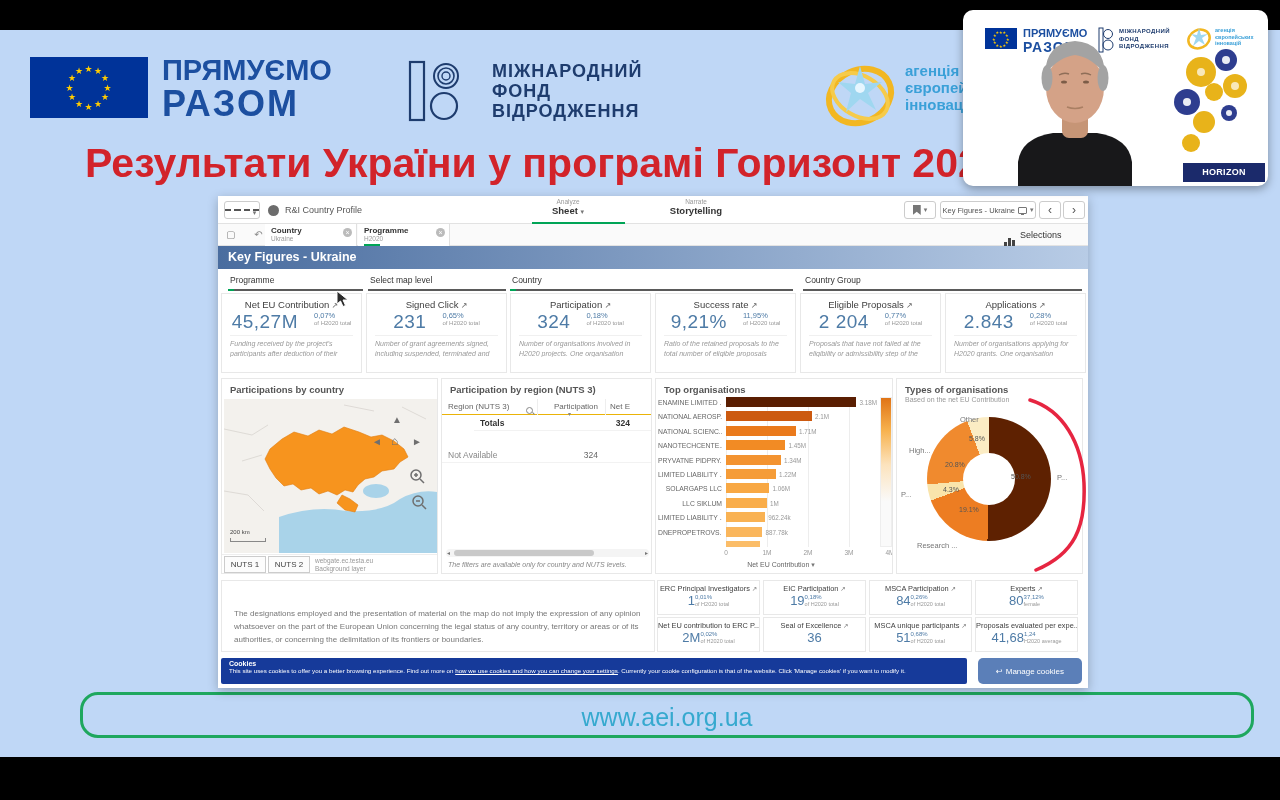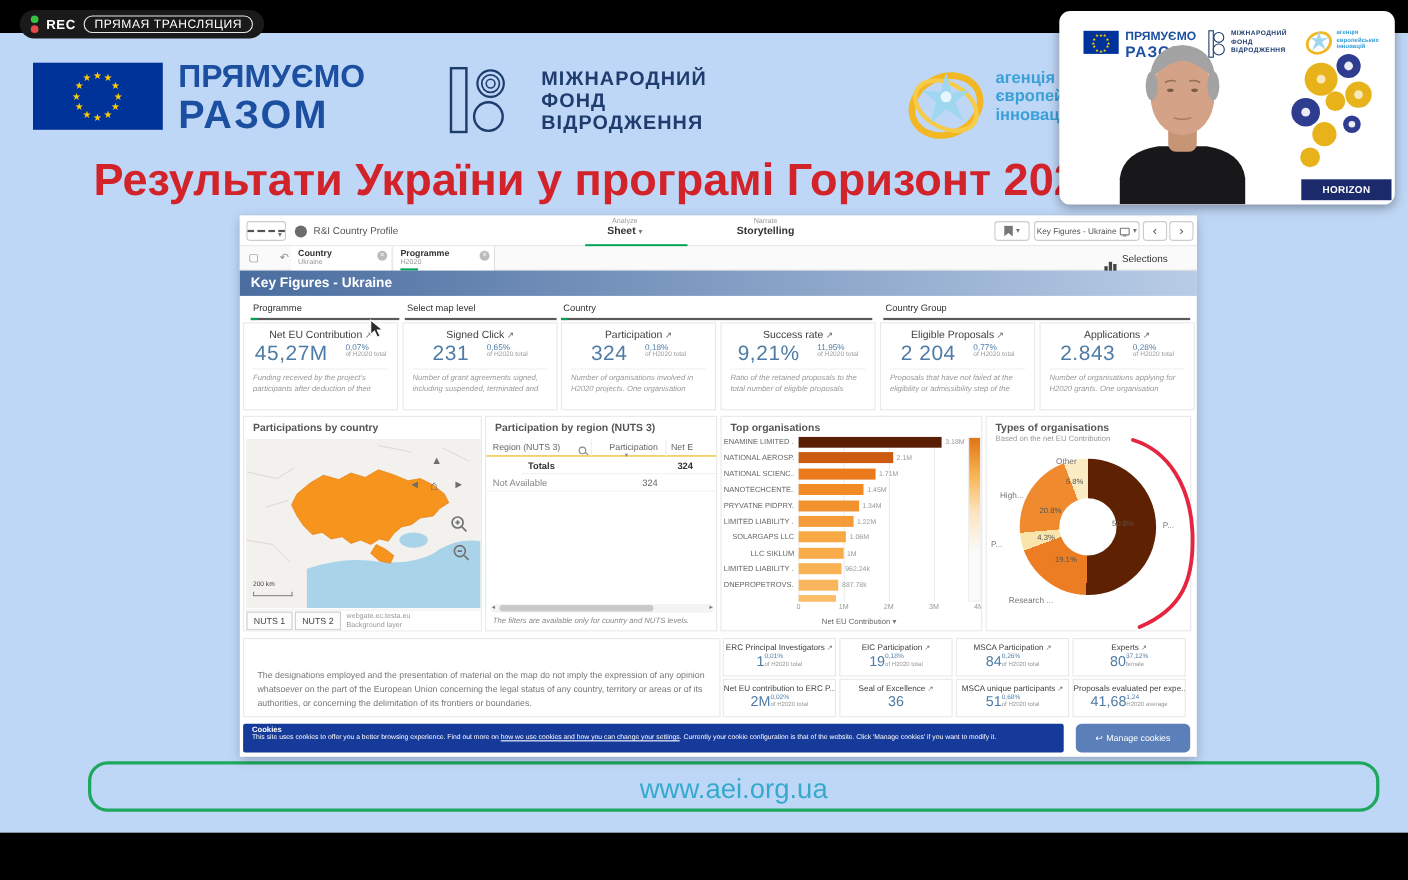--- a/index.html
+++ b/index.html
@@ -83,28 +83,20 @@
   .mapctl{position:absolute;color:#6f6f6f;font-size:10px;line-height:10px;}
   .cursor-ptr{position:absolute;z-index:40;}
 </style>
 </head>
 <body>
 
 <div class="stage">
   <div class="bar-black" style="top:0;height:30px;"></div>
   <div class="bar-black" style="top:757px;height:43px;"></div>
 
-  <div class="rec-pill">
-    <span class="rec-dots">
-      <span class="dot" style="background:#35c03f;"></span>
-      <span class="dot" style="background:#e54848;"></span>
-    </span>
-    <span class="rec-txt">REC</span>
-    <span class="live-chip">ПРЯМАЯ ТРАНСЛЯЦИЯ</span>
-  </div>
 
   <div class="abs" id="eu-flag" style="left:30px;top:57px;width:118px;height:61px;background:#003399;">
       <span class="star" style="font-size: 9px; left: 54.5px; top: 6.5px;">★</span>
       <span class="star" style="font-size: 9px; left: 64px; top: 9.04552px;">★</span>
       <span class="star" style="font-size: 9px; left: 70.9545px; top: 16px;">★</span>
       <span class="star" style="font-size: 9px; left: 73.5px; top: 25.5px;">★</span>
       <span class="star" style="font-size: 9px; left: 70.9545px; top: 35px;">★</span>
       <span class="star" style="font-size: 9px; left: 64px; top: 41.9545px;">★</span>
       <span class="star" style="font-size: 9px; left: 54.5px; top: 44.5px;">★</span>
       <span class="star" style="font-size: 9px; left: 45px; top: 41.9545px;">★</span>
@@ -330,21 +322,21 @@
         <span class="abs" style="left:126px;top:11px;font-size:6px;color:#888;">▾</span>
         <span class="abs" style="left:168px;top:3px;font-size:8px;color:#666;">Net E</span>
         <span class="abs" style="left:95px;top:0;width:1px;height:16px;background:#eee;"></span>
         <span class="abs" style="left:163px;top:0;width:1px;height:16px;background:#eee;"></span>
       </div>
       <div id="table-rows">
           <div style="position: absolute; left: 0px; top: 36px; width: 211px; height: 16px; border-bottom: 1px solid rgb(242, 242, 242); margin-left: 32px;">
             <span style="position: absolute; left: 6px; top: 3px; font-size: 8.5px; color: rgb(51, 51, 51); font-weight: bold;">Totals</span>
             <span style="position: absolute; left: 98px; top: 3px; width: 58px; text-align: right; font-size: 8.5px; color: rgb(51, 51, 51); font-weight: bold;">324</span>
           </div>
-          <div style="position: absolute; left: 0px; top: 52px; width: 211px; height: 16px; border-bottom: 1px solid rgb(242, 242, 242);">
+          <div style="position: absolute; left: 0px; top: 68px; width: 211px; height: 16px; border-bottom: 1px solid rgb(242, 242, 242);">
             <span style="position: absolute; left: 6px; top: 3px; font-size: 8.5px; color: rgb(136, 136, 136); font-weight: normal;">Not Available</span>
             <span style="position: absolute; left: 98px; top: 3px; width: 58px; text-align: right; font-size: 8.5px; color: rgb(102, 102, 102); font-weight: normal;">324</span>
           </div>
         </div>
       <div class="abs" style="left:4px;top:170px;width:203px;height:8px;background:#f4f4f4;border-radius:4px;">
         <span class="abs" style="left:1px;top:0;font-size:6px;color:#777;">◂</span>
         <span class="abs" style="right:1px;top:0;font-size:6px;color:#777;">▸</span>
         <span class="abs" style="left:8px;top:1px;width:140px;height:6px;background:#c9c9c9;border-radius:3px;"></span>
       </div>
       <div class="abs" style="left:6px;top:182px;font-size:7px;font-style:italic;color:#888;">The filters are available only for country and NUTS levels.</div>

